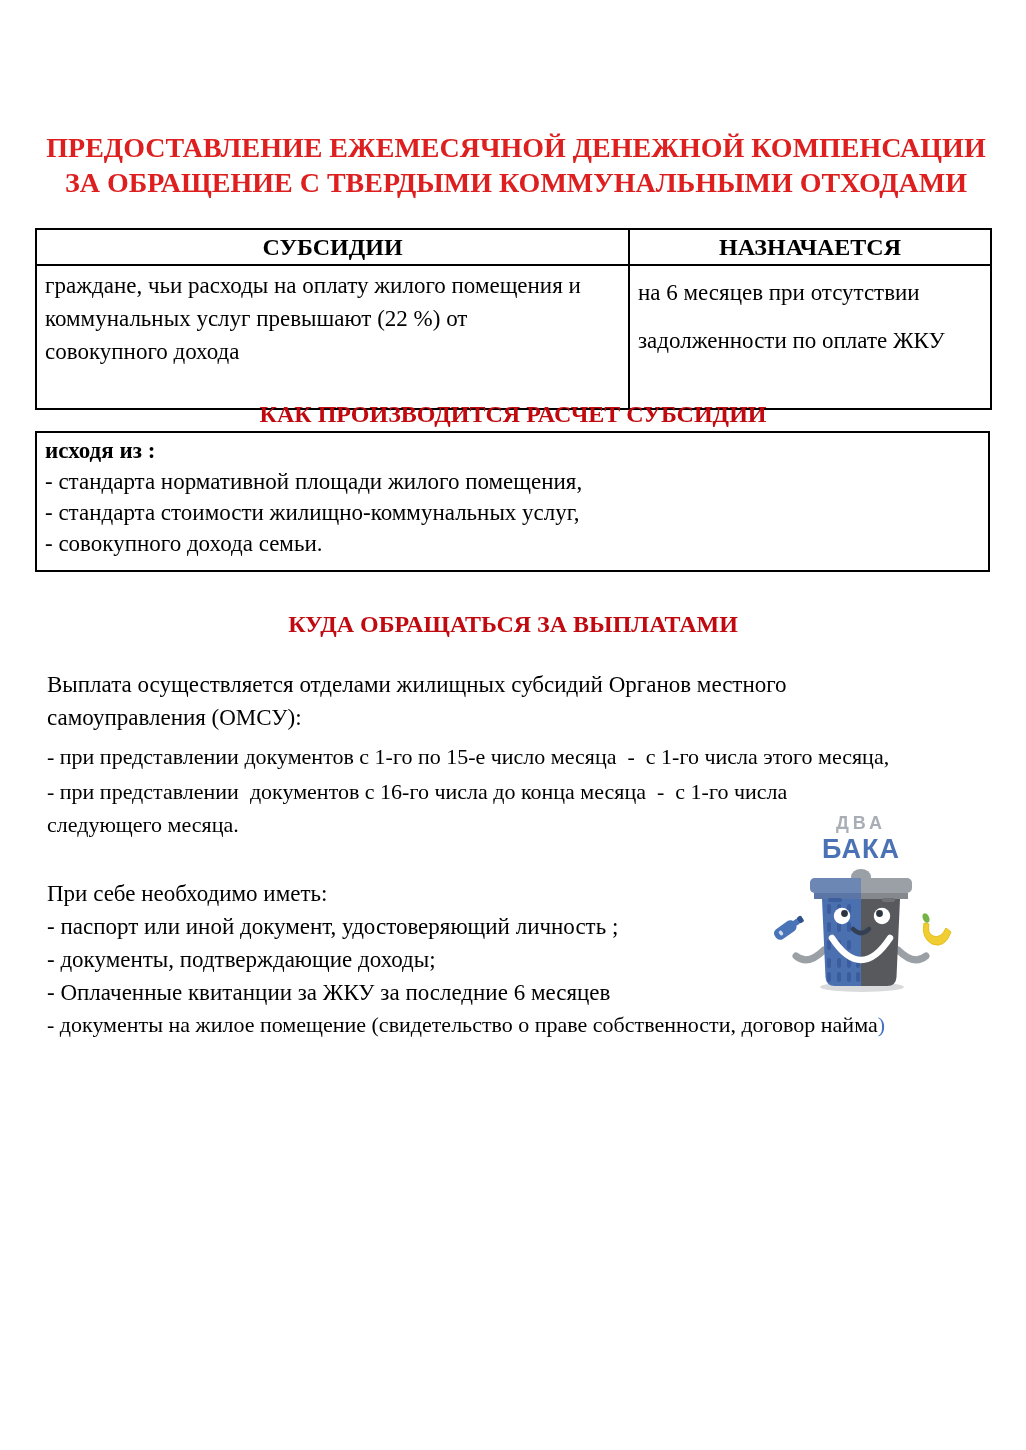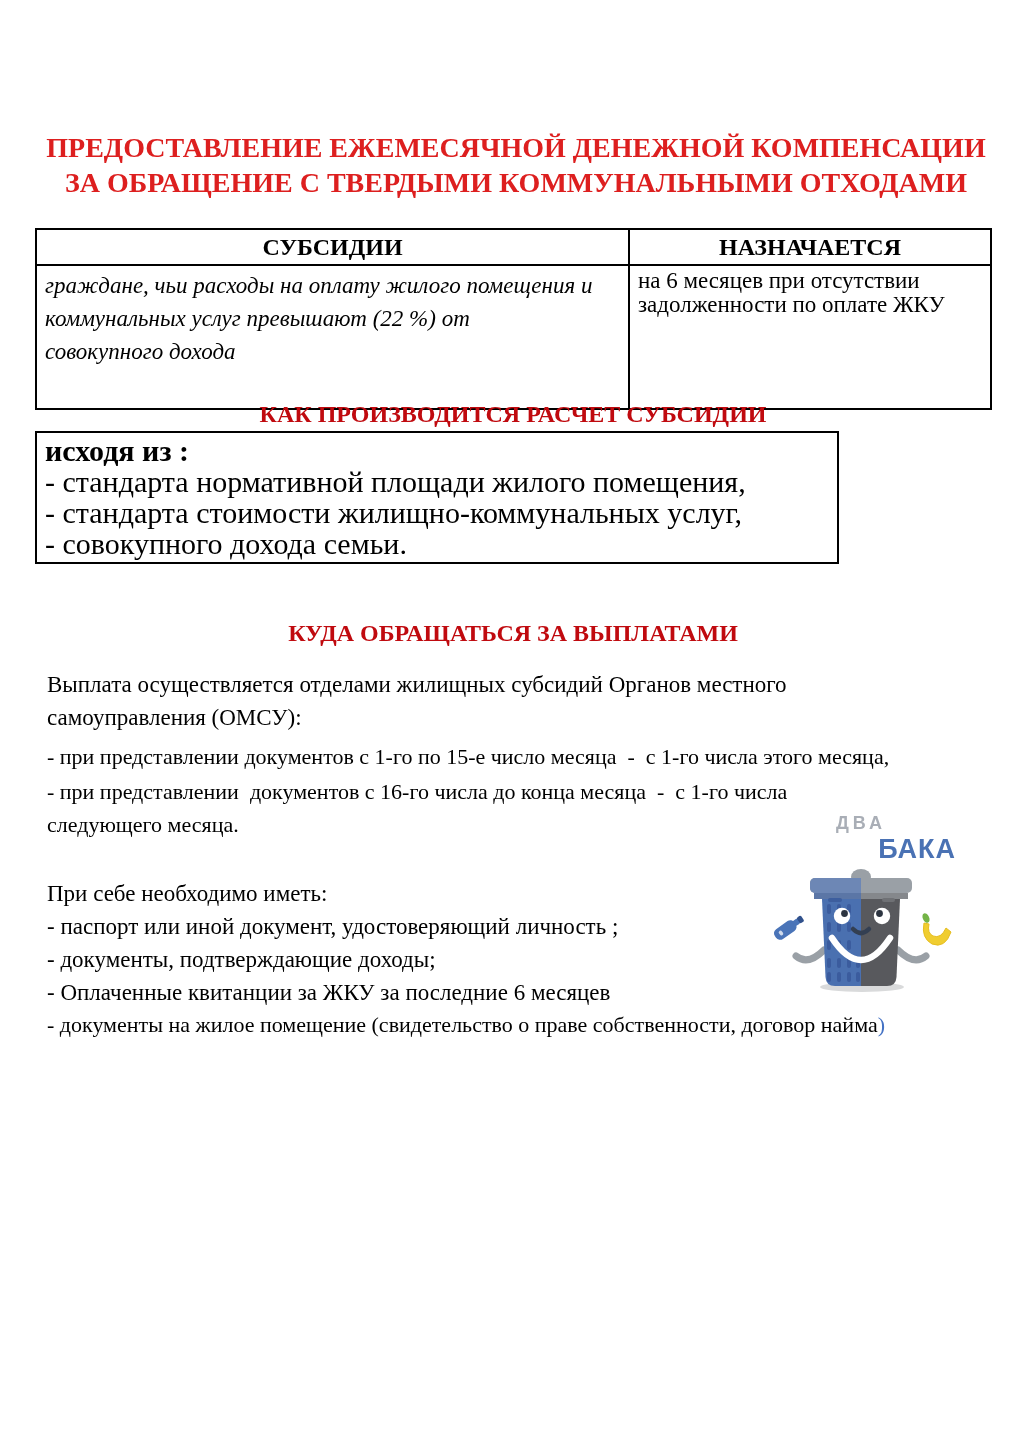--- a/index.html
+++ b/index.html
@@ -31,36 +31,36 @@
     border:2px solid #000;
   }
   table.subsidy-table th{
     font-size:24px;font-weight:bold;text-align:center;
     height:32px;padding:1px 16px;
   }
   table.subsidy-table td{
     font-size:23px;vertical-align:top;
     height:136px;padding:3px 8px 3px 8px;
   }
-  td.cell-left{line-height:33px;font-style:italic;}
-  td.cell-right{line-height:24px;margin-left:40px;}
+  td.cell-left{line-height:33px;}
+  td.cell-right{line-height:48px;margin-left:40px;}
 
   .section-heading{
     position:absolute;left:0;width:1026px;
     text-align:center;font-weight:bold;font-size:24px;
     color:#c00a0f;
   }
   .calc-heading{top:401px;}
-  .where-heading{top:611px;margin-top:9px;}
+  .where-heading{top:611px;}
 
   .calc-box{
-    position:absolute;top:431px;left:35px;width:804px;
+    position:absolute;top:431px;left:35px;width:955px;
     box-sizing:border-box;border:2px solid #000;
-    padding:2px 10px 3px 8px;
-    font-size:30px;line-height:31px;
+    padding:2px 10px 11px 8px;
+    font-size:23px;line-height:31px;
   }
   .calc-box .intro{font-weight:bold;}
   .calc-box div{margin:0;}
 
   .where-block{
     position:absolute;top:668px;left:47px;width:960px;
     font-size:23px;line-height:33px;
   }
   .where-block .paragraph{margin:0;}
   .where-item{font-size:22px;}
@@ -83,21 +83,21 @@
     position:absolute;top:812px;left:766px;width:230px;
     font-family:"Liberation Sans","DejaVu Sans",sans-serif;
     text-align:center;
   }
   .logo .word1{
     width:190px;font-size:18px;line-height:22px;
     letter-spacing:4px;font-weight:600;color:#a9aeb6;
   }
   .logo .word2{
     width:190px;font-size:27px;line-height:30px;
-    letter-spacing:1px;font-weight:800;color:#4a72b4;text-align:right;
+    letter-spacing:1px;font-weight:800;color:#4a72b4;
   }
   .logo svg{display:block;margin-top:2px;}
 </style>
 </head>
 <body>
 
 <div class="page">
 
   <div class="doc-title">
     <span>ПРЕДОСТАВЛЕНИЕ ЕЖЕМЕСЯЧНОЙ ДЕНЕЖНОЙ КОМПЕНСАЦИИ</span>

